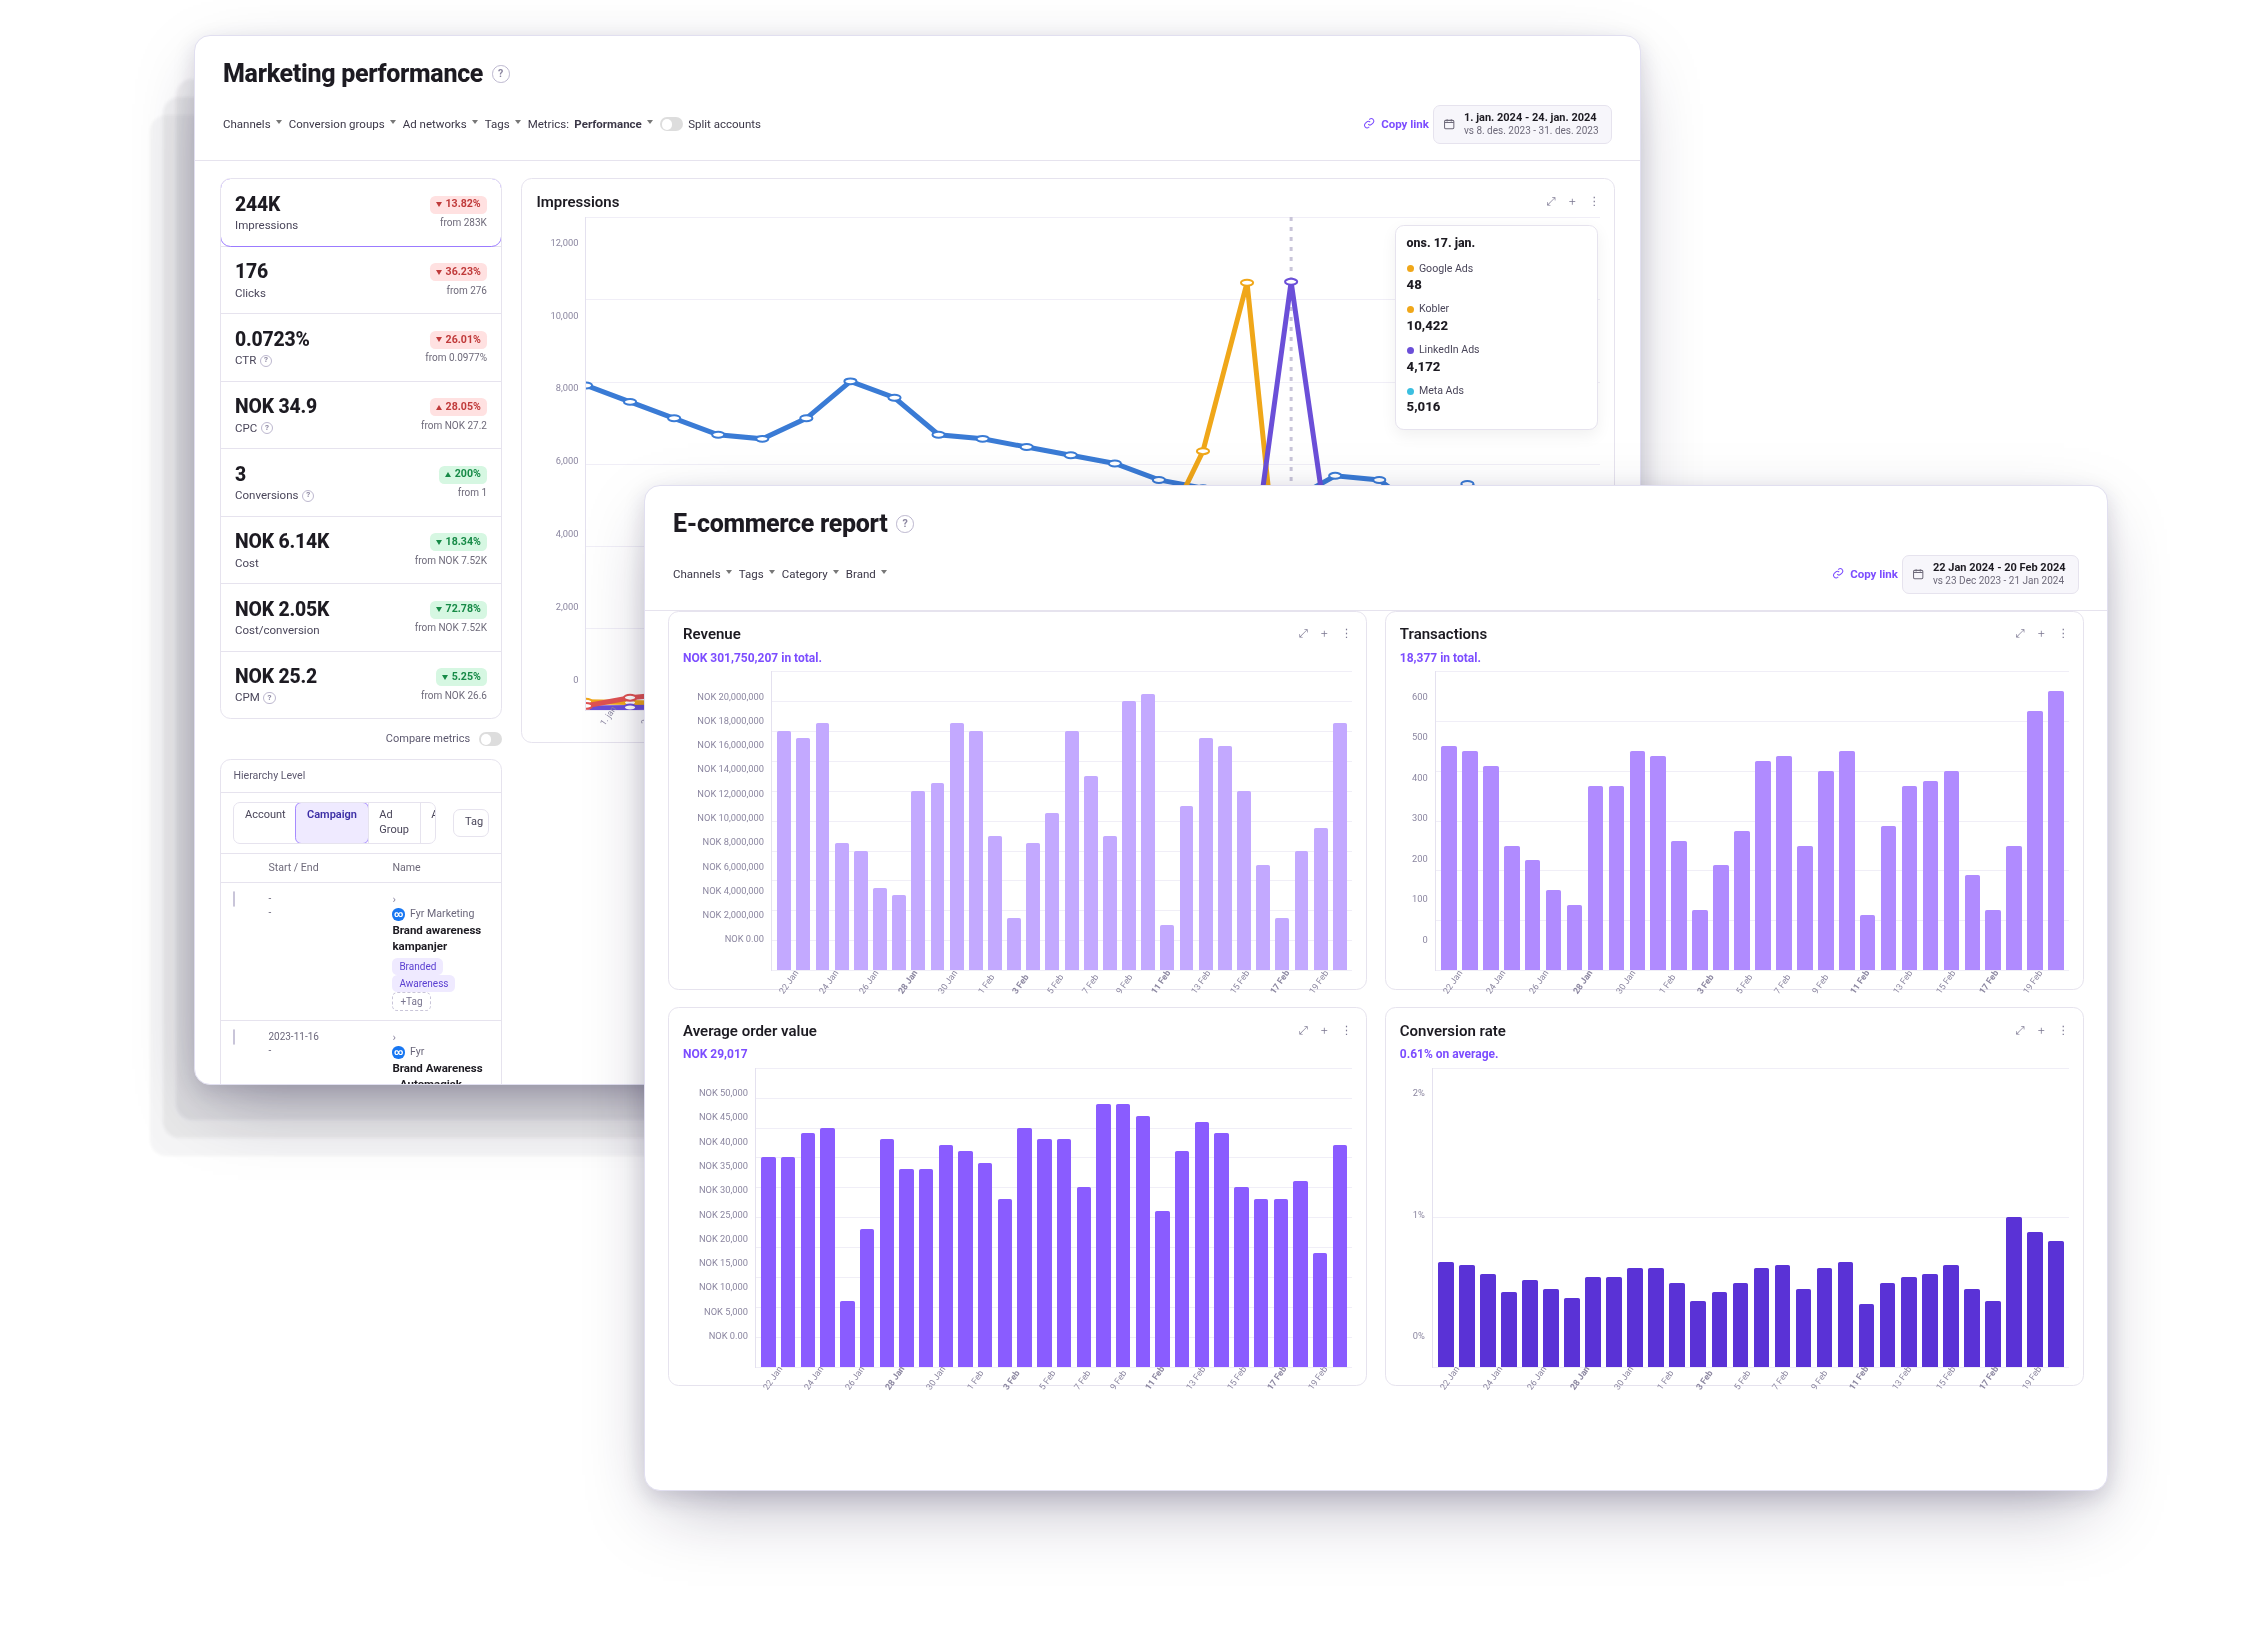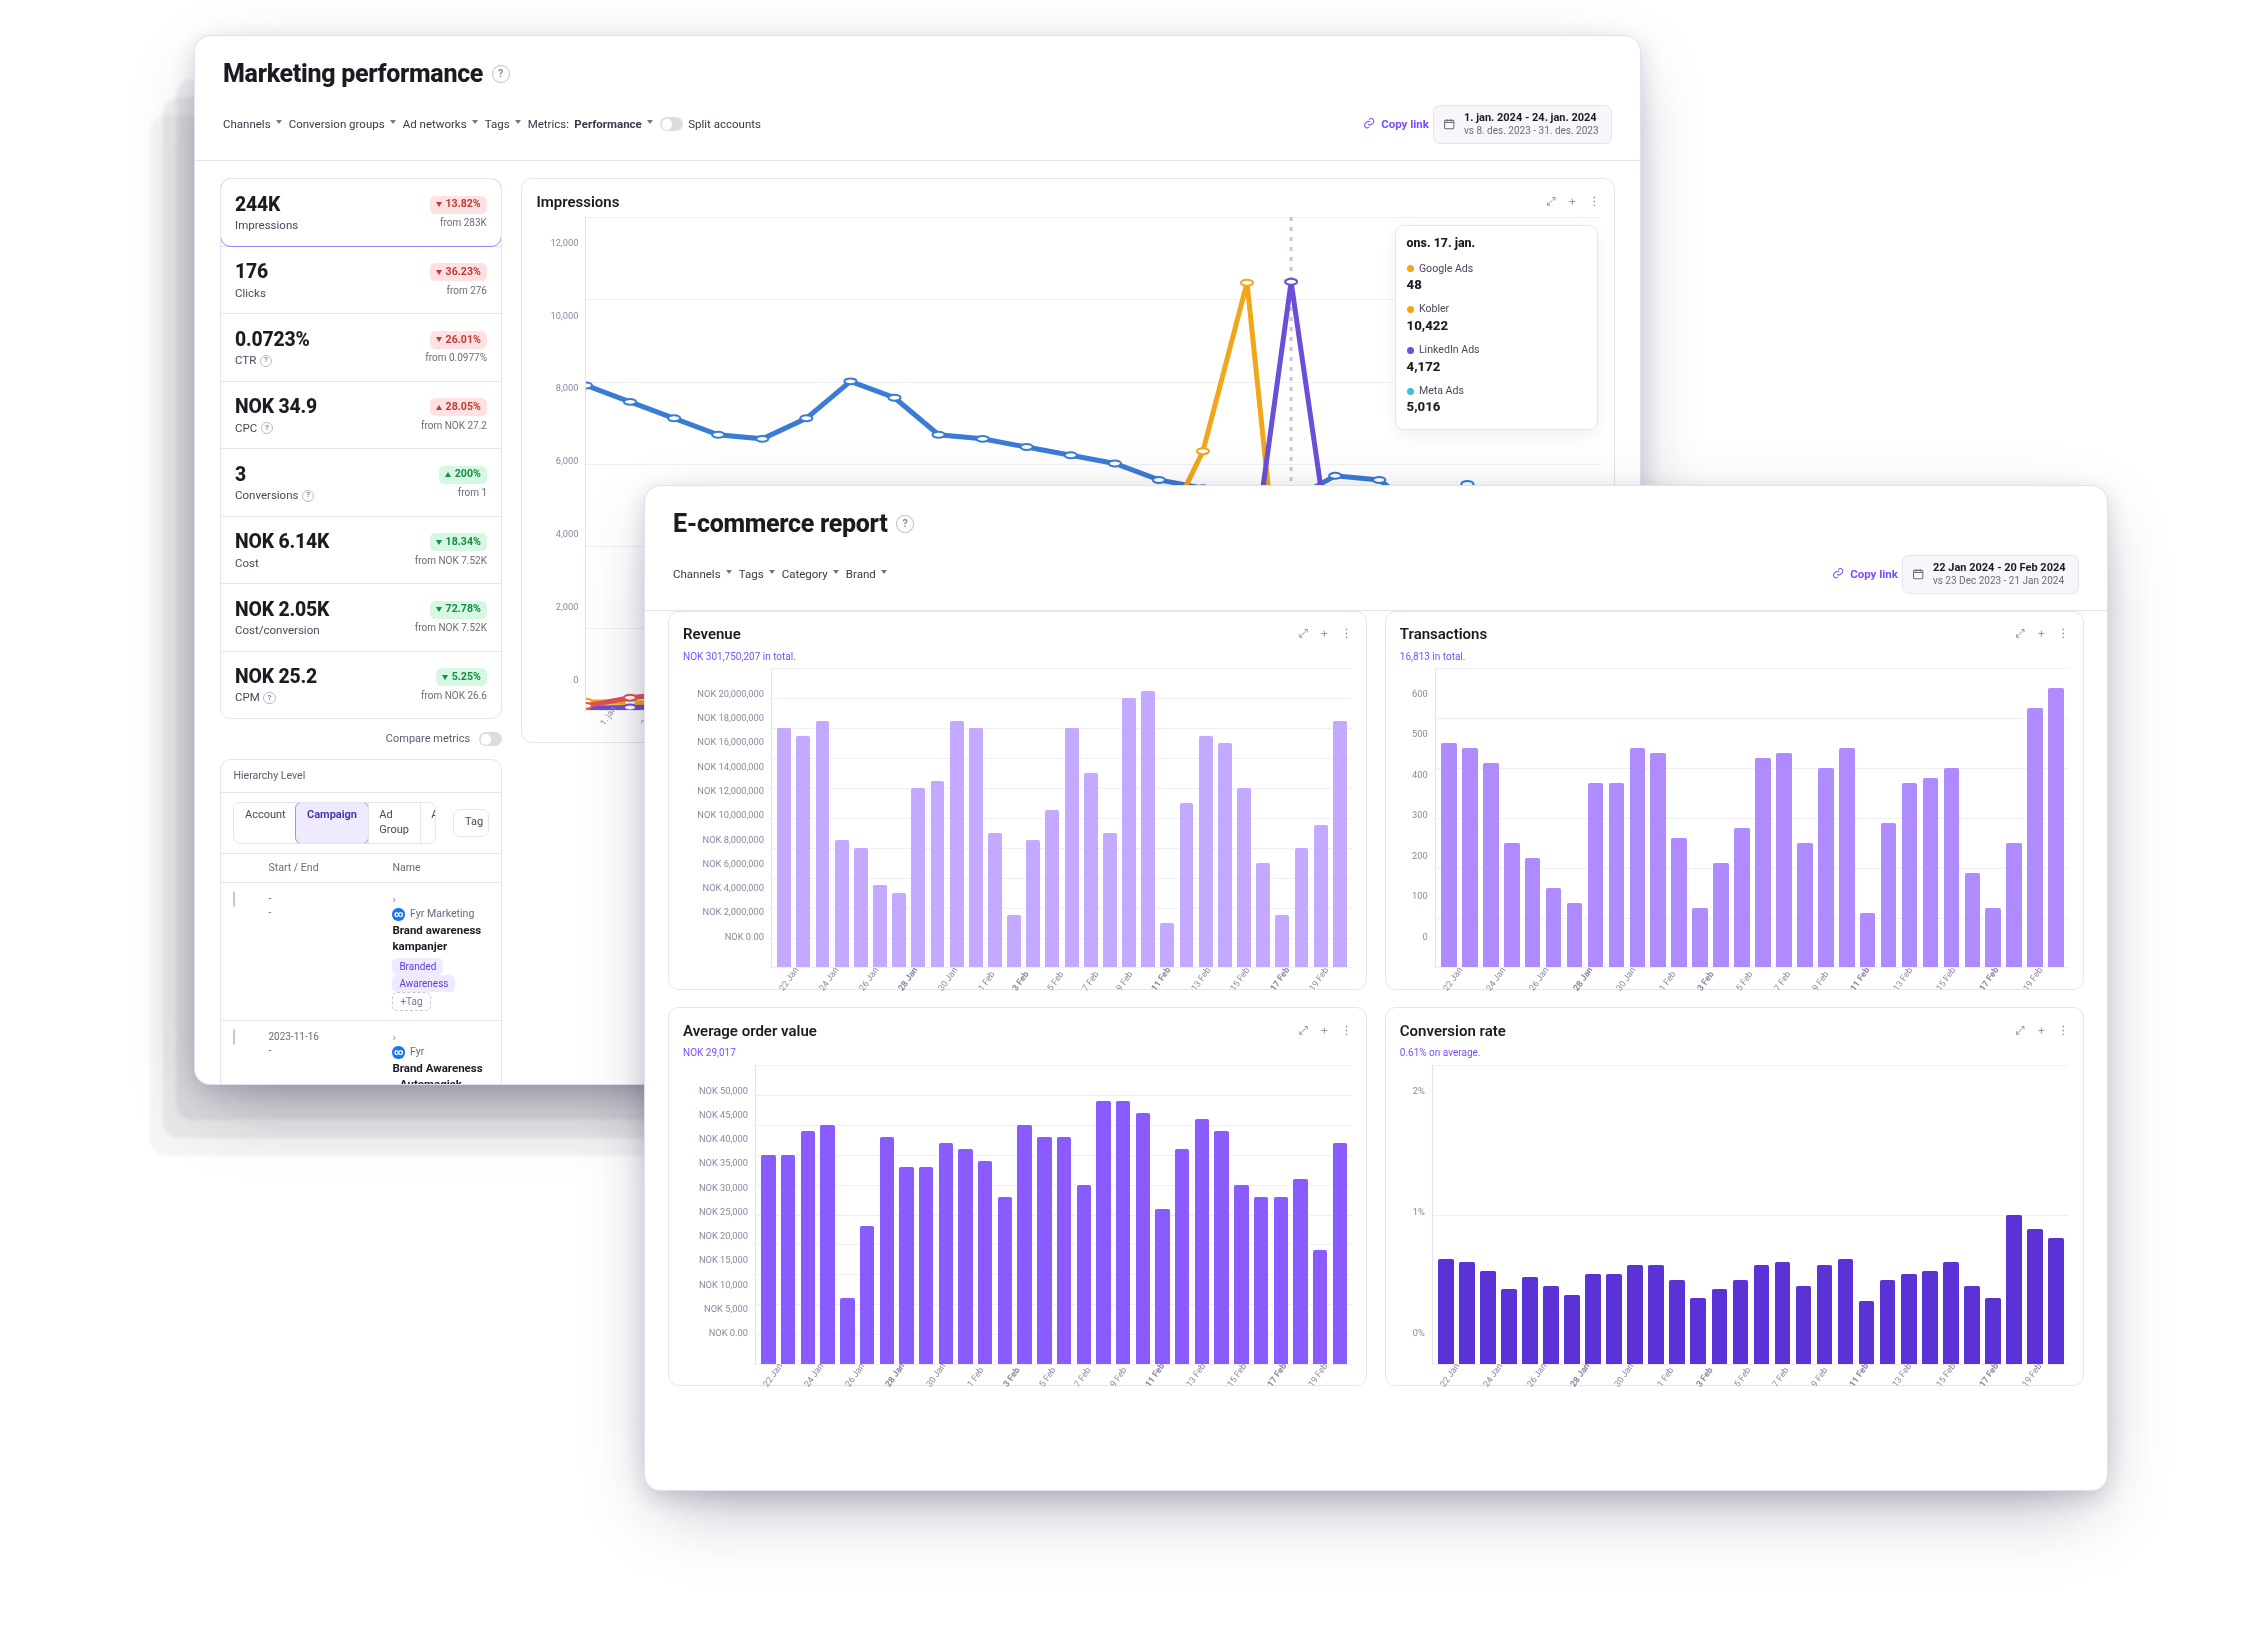--- a/index.html
+++ b/index.html
@@ -130,21 +130,21 @@
   
   .chart{position:relative;display:flex;height:var(--h,282px);}
   .yaxis{display:flex;flex-direction:column;justify-content:space-between;align-items:flex-end;padding:3.5px 7px 25px 0;font-size:9.3px;color:#8b86a0;min-width:var(--yw,69px);margin-top:16px;}
   .plot{position:relative;flex:1;border-left:0.9px solid #e4e1ef;border-bottom:0.9px solid #e4e1ef;}
   .plot .grid{position:absolute;inset:0;pointer-events:none;}
   .plot .grid div{position:absolute;left:0;right:0;border-top:0.9px solid #f0eef7;}
   .bars{position:absolute;left:0;right:0;bottom:0;top:0;display:flex;align-items:flex-end;gap:var(--gap,5.3px);padding:0 5.3px;}
   .bars .b{flex:1;border-radius:1.8px 1.8px 0 0;}
   .xaxis{position:absolute;left:0;right:0;top:100%;display:flex;padding:19.4px 5.3px 0;}
   .xaxis span{flex:1;font-size:8.8px;color:#8b86a0;text-align:center;transform:rotate(-55deg);transform-origin:top left;white-space:nowrap;}
-  .summary{color:var(--violet);font-size:10px;font-weight:400;margin:1.8px 0 5.3px;}
+  .summary{color:var(--violet);font-size:12px;font-weight:700;margin:1.8px 0 5.3px;}
 
   
   svg.line{position:absolute;inset:0;width:100%;height:100%;}
   .dot{fill:#fff;stroke-width:2;}
 
   
   .ic{width:12.4px;height:12.4px;display:inline-block;vertical-align:middle;}
 
   
   .grid2{display:grid;grid-template-columns:1fr 1fr;gap:17.6px;padding:0 23px 23px;}
@@ -651,21 +651,21 @@
 
       <div class="card">
         <div class="card-h">
           <span class="t">Transactions</span>
           <span class="acts">
               <span>⤢</span>
               <span>＋</span>
               <span>⋮</span>
             </span>
         </div>
-        <div class="summary">16,813 in total.</div>
+        <div class="summary">18,377 in total.</div>
         <div class="chart" style="--yw:35px;">
             <div class="yaxis">
               <span>600</span>
               <span>500</span>
               <span>400</span>
               <span>300</span>
               <span>200</span>
               <span>100</span>
               <span>0</span>
             </div>

